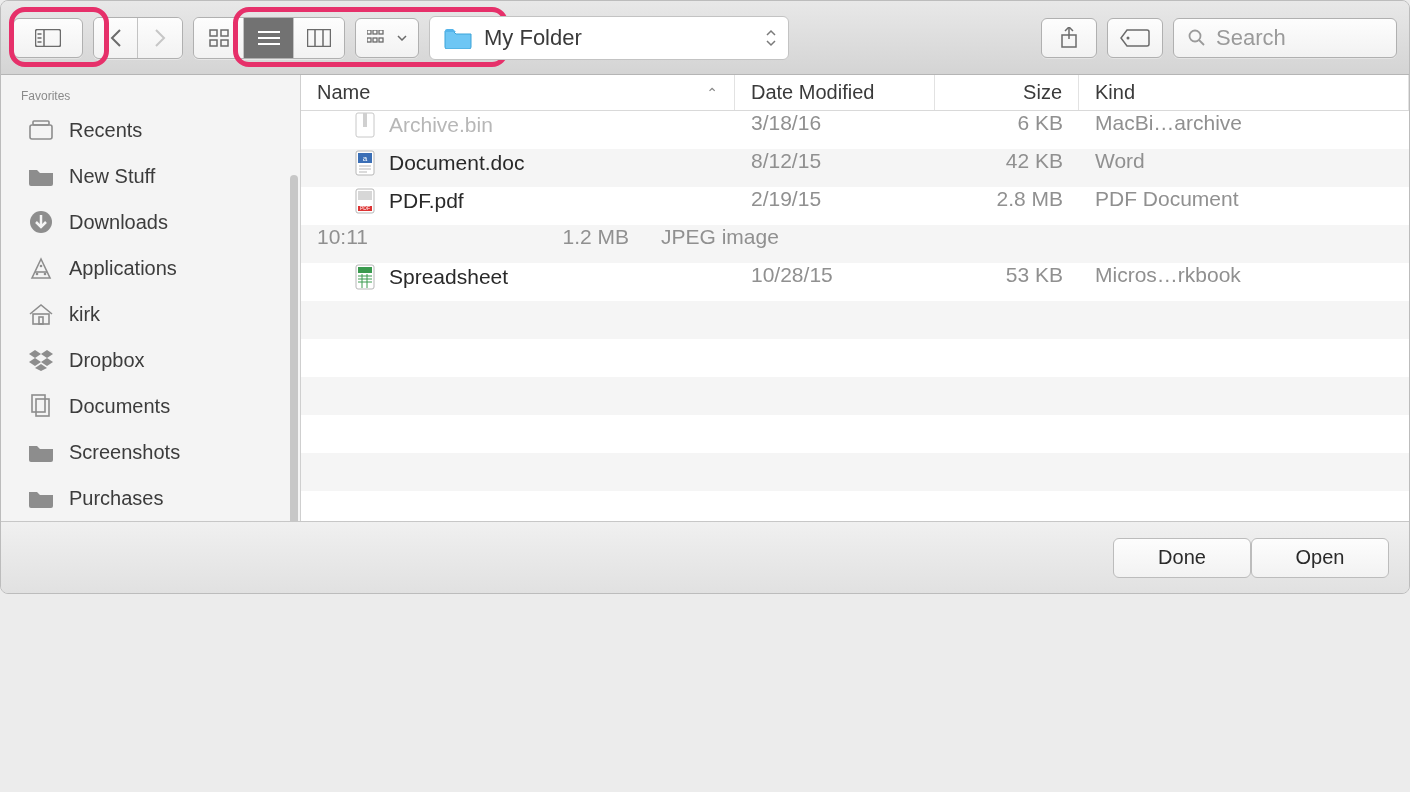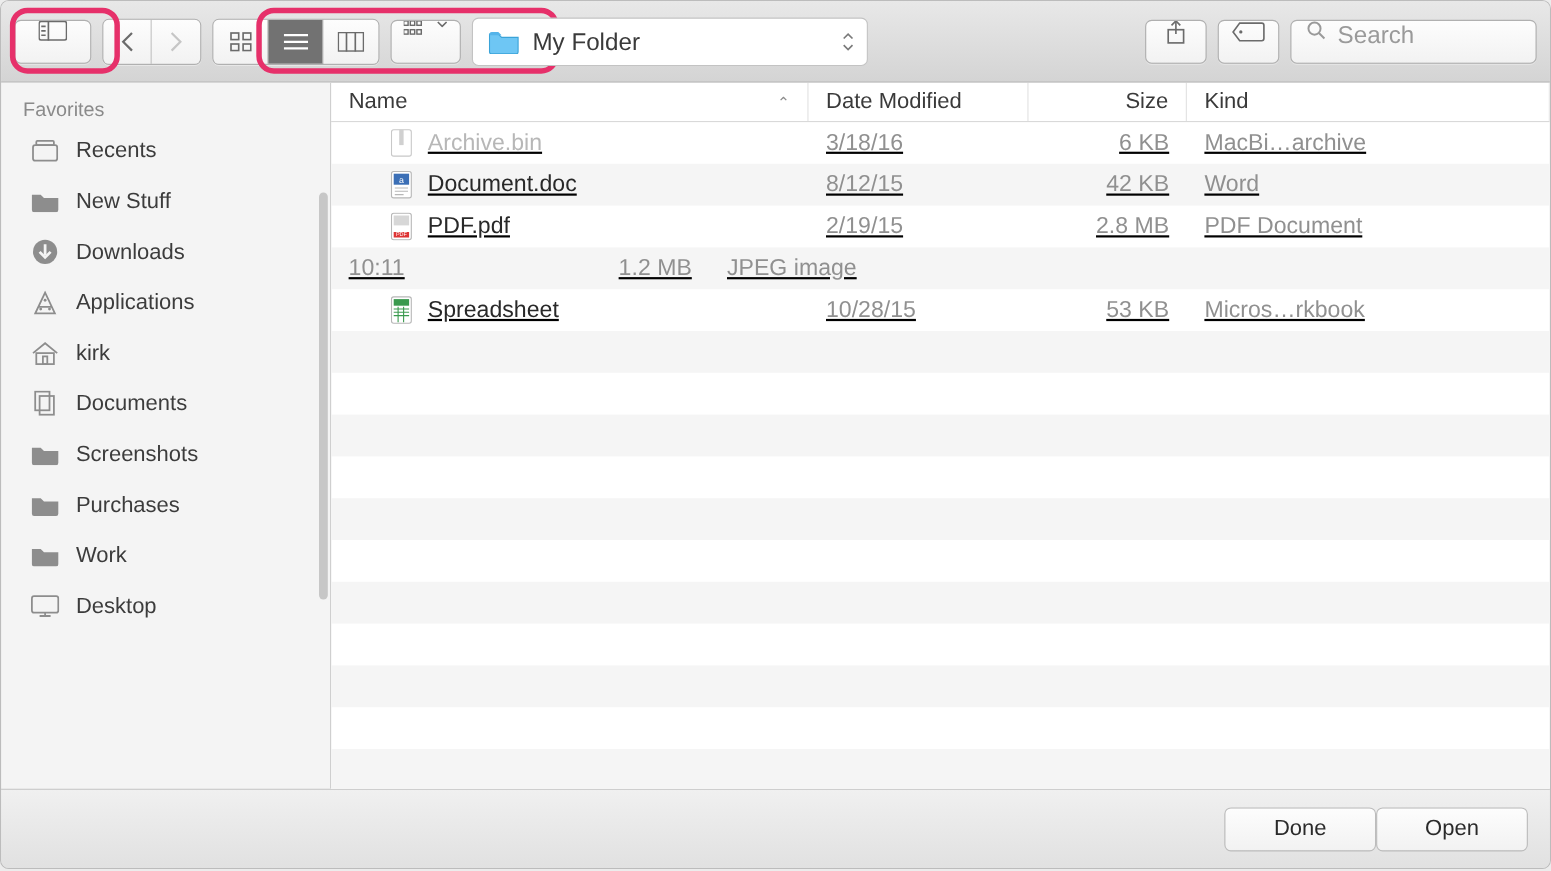--- a/index.html
+++ b/index.html
@@ -1,54 +1,54 @@
 <!DOCTYPE html>
 <html><head>
 <meta charset="utf-8">
 <style>
 * { margin:0; padding:0; box-sizing:border-box; font-family:-apple-system,"Helvetica Neue",Helvetica,Arial,sans-serif; }
 body { width:1410px; height:792px; background:#ececec; overflow:hidden; position:relative; }
-.window { border:1px solid #bcbcbc; border-radius:8px; height:790px; background:#e5e5e5; display:flex; flex-direction:column; overflow:hidden; }
+.window { border:1px solid #bcbcbc; border-radius:8px; height:594px; background:#e5e5e5; display:flex; flex-direction:column; overflow:hidden; }
 
 .toolbar { height:74px; background:linear-gradient(#e8e8e8,#d4d4d4); border-bottom:1px solid #b5b5b5; display:flex; align-items:center; padding:0 12px; gap:10px; position:relative; }
 .seg { display:flex; border-radius:6px; overflow:hidden; border:1px solid #b0b0b0; box-shadow:0 1px 0 rgba(255,255,255,.4); }
 .seg button { height:40px; background:linear-gradient(#fdfdfd,#f2f2f2); border:none; border-right:1px solid #c3c3c3; display:flex; align-items:center; justify-content:center; color:#5b5b5b; cursor:pointer; }
 .seg button:last-child { border-right:none; }
 .seg button.active { background:#727272; color:#fff; }
-.btn { height:40px; border-radius:6px; border:1px solid #b0b0b0; background:linear-gradient(#fdfdfd,#f2f2f2); display:flex; justify-content:center; color:#5b5b5b; cursor:pointer; box-shadow:0 1px 0 rgba(255,255,255,.3); }
+.btn { height:40px; border-radius:6px; border:1px solid #b0b0b0; background:linear-gradient(#fdfdfd,#f2f2f2); display:flex; align-items:center; justify-content:center; color:#5b5b5b; cursor:pointer; box-shadow:0 1px 0 rgba(255,255,255,.3); }
 .sidebar-toggle { width:70px; }
 .nav-btn { width:44px; }
 .view-seg button { width:50px; }
 .group-btn { width:64px; }
 .path-btn { flex:0 0 360px; height:44px; background:#fff; border:1px solid #c3c3c3; border-radius:6px; display:flex; align-items:center; padding:0 14px; gap:12px; font-size:22px; color:#3a3a3a; position:relative; cursor:pointer; }
 .path-btn .updown { position:absolute; right:12px; display:flex; flex-direction:column; line-height:8px; color:#7a7a7a; font-size:11px; }
 .share-btn,.tag-btn { width:56px; }
 .search-btn { flex:0 0 224px; justify-content:flex-start; padding:0 14px; gap:10px; font-size:22px; color:#9a9a9a; }
 .spacer { flex:1; }
 .highlight { position:absolute; border:5px solid #e6306a; border-radius:16px; pointer-events:none; }
 .hl1 { top:6px; left:8px; width:100px; height:60px; }
 .hl2 { top:6px; left:232px; width:275px; height:60px; }
 
 .body { flex:1; display:flex; overflow:hidden; }
 .sidebar { width:300px; background:#f4f4f4; border-right:1px solid #cfcfcf; padding:14px 0 0 0; position:relative; }
-.sidebar-heading { color:#8a8a8a; font-size:18px; font-weight:400; padding:0 0 4px 20px; }
+.sidebar-heading { color:#8a8a8a; font-size:12px; font-weight:400; padding:0 0 4px 20px; }
 .sidebar-item { display:flex; align-items:center; gap:14px; padding:9px 0 9px 26px; font-size:20px; color:#3c3c3c; cursor:pointer; }
 .sidebar-item .ic { width:28px; height:28px; display:flex; align-items:center; justify-content:center; color:#8d8d8d; }
 .sb-scroll { position:absolute; right:2px; top:100px; width:8px; height:370px; background:#c7c7c7; border-radius:4px; }
 
 .main { flex:1; background:#fff; display:flex; flex-direction:column; }
 .columns { height:36px; display:flex; background:#fff; border-bottom:1px solid #d9d9d9; align-items:center; font-size:20px; color:#3a3a3a; }
 .columns div { border-right:1px solid #e2e2e2; height:100%; display:flex; align-items:center; padding:0 16px; }
 .col-name { flex:0 0 434px; gap:20px; }
 .col-name .sort { margin-left:auto; color:#8a8a8a; font-size:14px; }
 .col-date { flex:0 0 200px; }
 .col-size { flex:0 0 144px; justify-content:flex-end; }
 .col-kind { flex:1; border-right:none; }
 .rows { flex:1; overflow:auto; }
-.row { display:flex; height:38px; align-items:center; font-size:21px;text-decoration:underline; }
+.row { display:flex; height:38px; align-items:flex-start; font-size:21px; }
 .row:nth-child(even){ background:#f5f5f5; }
 .row.stripe-only { height:38px; }
 .row .c-name { flex:0 0 434px; display:flex; align-items:center; padding-left:52px; gap:12px; }
 .row .c-name .fname { color:#292929; }
 .row.dim .c-name .fname { color:#b7b7b7; }
 .row .c-date { flex:0 0 200px; color:#909090; padding:0 16px; }
 .row .c-size { flex:0 0 144px; color:#909090; text-align:right; padding:0 16px; }
 .row .c-kind { flex:1; color:#909090; padding:0 16px; }
 .file-ic { width:24px; height:28px; display:flex; align-items:center; justify-content:center; }
 
@@ -237,20 +237,32 @@
               <svg width="26" height="22" viewBox="0 0 26 22">
                 <polyline points="2,11 13,2 24,11" stroke="#8d8d8d" stroke-width="1.6" fill="none"></polyline>
                 <rect x="5" y="11" width="16" height="10" stroke="#8d8d8d" stroke-width="1.6" fill="none"></rect>
                 <rect x="11" y="14" width="4" height="7" stroke="#8d8d8d" stroke-width="1.6" fill="none"></rect>
               </svg>
             </span>
             <span>kirk</span>
           </div>
           <div class="sidebar-item">
             <span class="ic">
+              <svg width="26" height="22" viewBox="0 0 26 22">
+                <polygon points="7,1 13,5 7,9 1,5" fill="#8d8d8d"></polygon>
+                <polygon points="19,1 25,5 19,9 13,5" fill="#8d8d8d"></polygon>
+                <polygon points="7,9 13,13 7,17 1,13" fill="#8d8d8d"></polygon>
+                <polygon points="19,9 25,13 19,17 13,13" fill="#8d8d8d"></polygon>
+                <polygon points="13,15 19,19 13,22 7,19" fill="#8d8d8d"></polygon>
+              </svg>
+            </span>
+            <span>Dropbox</span>
+          </div>
+          <div class="sidebar-item">
+            <span class="ic">
               <svg width="24" height="24" viewBox="0 0 24 24">
                 <rect x="3" y="1" width="13" height="17" stroke="#8d8d8d" stroke-width="1.6" fill="none"></rect>
                 <rect x="7" y="5" width="13" height="17" stroke="#8d8d8d" stroke-width="1.6" fill="none"></rect>
               </svg>
             </span>
             <span>Documents</span>
           </div>
           <div class="sidebar-item">
             <span class="ic">
               <svg width="26" height="20" viewBox="0 0 26 20">

